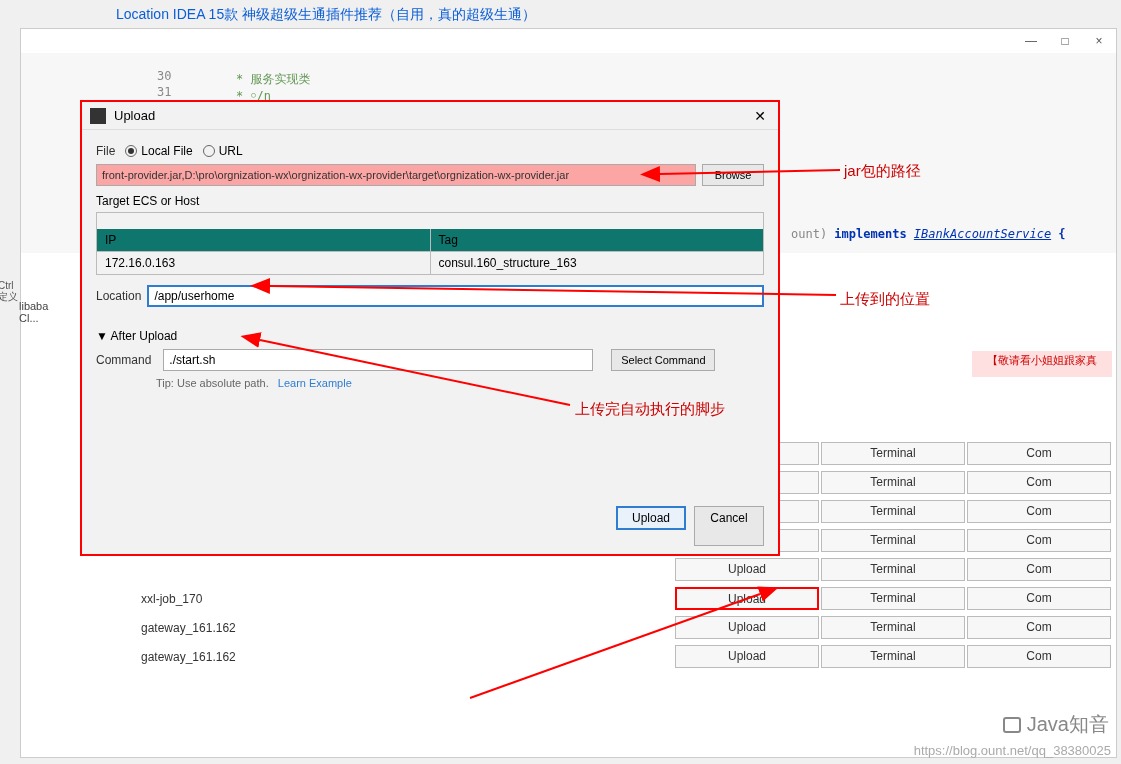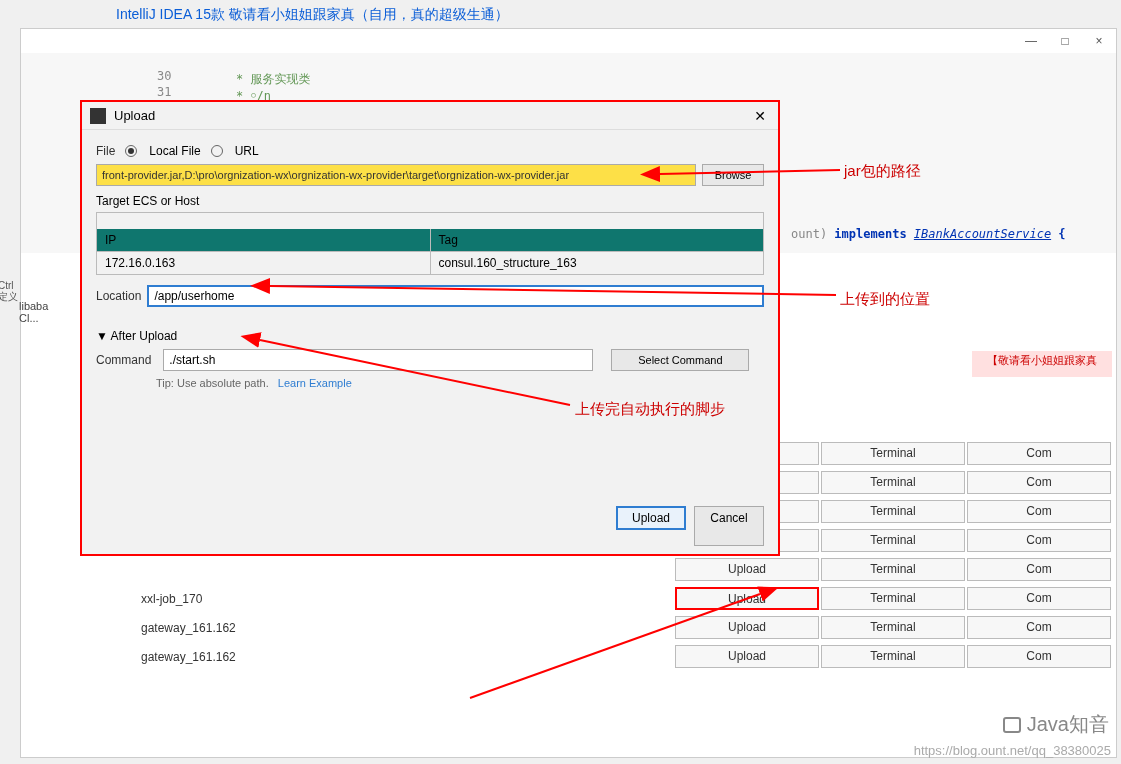--- a/index.html
+++ b/index.html
@@ -20,56 +20,56 @@
 .side-label { position: absolute; left: -2px; top: 280px; width: 20px; font-size: 10px; color: #555; line-height: 1.1; }
 .side-label2 { position: absolute; left: 19px; top: 300px; width: 45px; font-size: 11px; color: #444; }
 .dialog { position: absolute; left: 80px; top: 100px; width: 700px; height: 456px; background: #f2f2f2; border: 2px solid red; }
 .dlg-title { display: flex; align-items: center; height: 28px; padding: 0 8px; border-bottom: 1px solid #ddd; }
 .dlg-icon { width: 16px; height: 16px; background: #333; margin-right: 8px; }
 .dlg-title-text { flex: 1; font-size: 13px; }
 .dlg-close { width: 20px; text-align: center; font-size: 14px; cursor: pointer; }
 .dlg-body { padding: 8px 14px; }
 .row { display: flex; align-items: center; margin: 6px 0; gap: 6px; }
 .lbl { font-size: 12px; color: #333; }
-.radio-wrap { display: flex; align-items: center; gap: 12px; margin-left: 4px; }
+.radio-wrap { display: flex; align-items: center; gap: 4px; margin-left: 4px; }
 .radio { width: 12px; height: 12px; border: 1px solid #666; border-radius: 50%; display: inline-flex; align-items: center; justify-content: center; }
 .radio.selected::after { content: ""; width: 6px; height: 6px; background: #333; border-radius: 50%; }
-.file-input { flex: 1; height: 22px; border: 1px solid #aaa; background: #fde047; padding: 0 5px; font-size: 11px; color: #333; display: flex; align-items: center; overflow: hidden; text-overflow: ellipsis; white-space: nowrap; }
+.file-input { flex: 1; height: 22px; border: 1px solid #aaa; background: #fca5a5; padding: 0 5px; font-size: 11px; color: #333; display: flex; align-items: center; overflow: hidden; text-overflow: ellipsis; white-space: nowrap; }
 .browse-btn { width: 62px; height: 22px; border: 1px solid #aaa; background: #e8e8e8; font-size: 11px; text-align: center; line-height: 20px; }
 .section-title { font-size: 12px; margin: 8px 0 4px; }
 .ecs-table { border: 1px solid #bbb; width: 100%; }
 .ecs-head, .ecs-row { display: flex; }
 .ecs-head > div, .ecs-row > div { flex: 1; padding: 4px 8px; font-size: 12px; border-right: 1px solid #bbb; }
 .ecs-head > div:last-child, .ecs-row > div:last-child { border-right: none; }
 .ecs-head { background: #0f766e; border-bottom: 1px solid #bbb; margin-top: 16px; }
 .loc-input { flex: 1; height: 22px; border: 2px solid #2f7dd1; background: #fff; padding: 0 5px; font-size: 12px; display: flex; align-items: center; }
 .after-title { font-size: 12px; margin: 22px 0 6px; }
 .after-title .tri { display: inline-block; transform: rotate(0); }
 .cmd-input { width: 430px; height: 22px; border: 1px solid #aaa; background: #fff; padding: 0 5px; font-size: 12px; display: flex; align-items: center; margin-left: 6px; }
-.sel-cmd { width: 138px; height: 22px; border: 1px solid #aaa; background: #e8e8e8; font-size: 11px; text-align: center; line-height: 20px; margin-left: 12px; }
+.sel-cmd { width: 104px; height: 22px; border: 1px solid #aaa; background: #e8e8e8; font-size: 11px; text-align: center; line-height: 20px; margin-left: 12px; }
 .tip-row { margin-left: 60px; margin-top: 4px; font-size: 11px; color: #666; }
 .tip-row .learn { color: #2f7dd1; margin-left: 6px; }
 .dlg-footer { position: absolute; bottom: 8px; right: 14px; display: flex; gap: 8px; }
 .upload-btn { width: 70px; height: 24px; border: 2px solid #2f7dd1; background: #e9f2fb; text-align: center; line-height: 20px; font-size: 12px; }
 .cancel-btn { width: 70px; height: 40px; border: 1px solid #aaa; background: #e8e8e8; text-align: center; line-height: 22px; font-size: 12px; }
 .bg-table { position: absolute; left: 100px; top: 410px; right: 4px; }
 .bg-row { display: flex; align-items: center; height: 29px; }
 .bg-name { width: 340px; padding-left: 20px; font-size: 12px; color: #333; }
 .bg-cell { width: 144px; height: 23px; margin: 0 1px; border: 1px solid #bbb; background: #f7f7f7; text-align: center; line-height: 21px; font-size: 12px; color: #333; }
 .bg-cell.highlight { border: 2px solid red; }
 .anno { position: absolute; color: #c00; font-size: 15px; }
 .watermark { position: absolute; right: 12px; bottom: 26px; color: #888; font-size: 20px; display: flex; align-items: center; gap: 6px; }
 .watermark .bubble { width: 18px; height: 16px; border: 2px solid #888; border-radius: 3px; }
 .wm-url { position: absolute; right: 10px; bottom: 6px; color: #aaa; font-size: 13px; }
 svg.overlay { position: absolute; top: 0; left: 0; pointer-events: none; }
 </style>
 </head>
 <body>
 
-<div class="top-link">IntelliJ IDEA 15款 敬请看小姐姐跟家真（自用，真的超级生通）</div>
+<div class="top-link">Location IDEA 15款 神级超级生通插件推荐（自用，真的超级生通）</div>
 
 <div class="win-frame">
   <div class="win-title">
     <div class="win-btn">—</div>
     <div class="win-btn">□</div>
     <div class="win-btn">×</div>
   </div>
 
   <div class="code-bg"></div>
   <div class="code-gutter">

